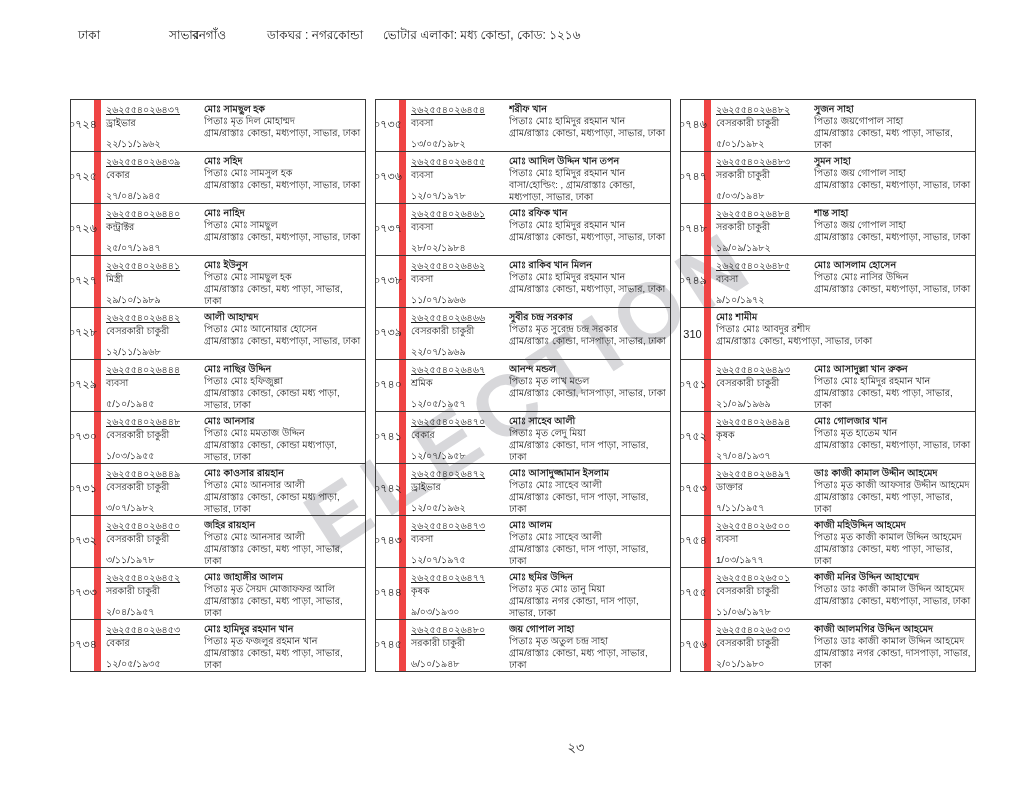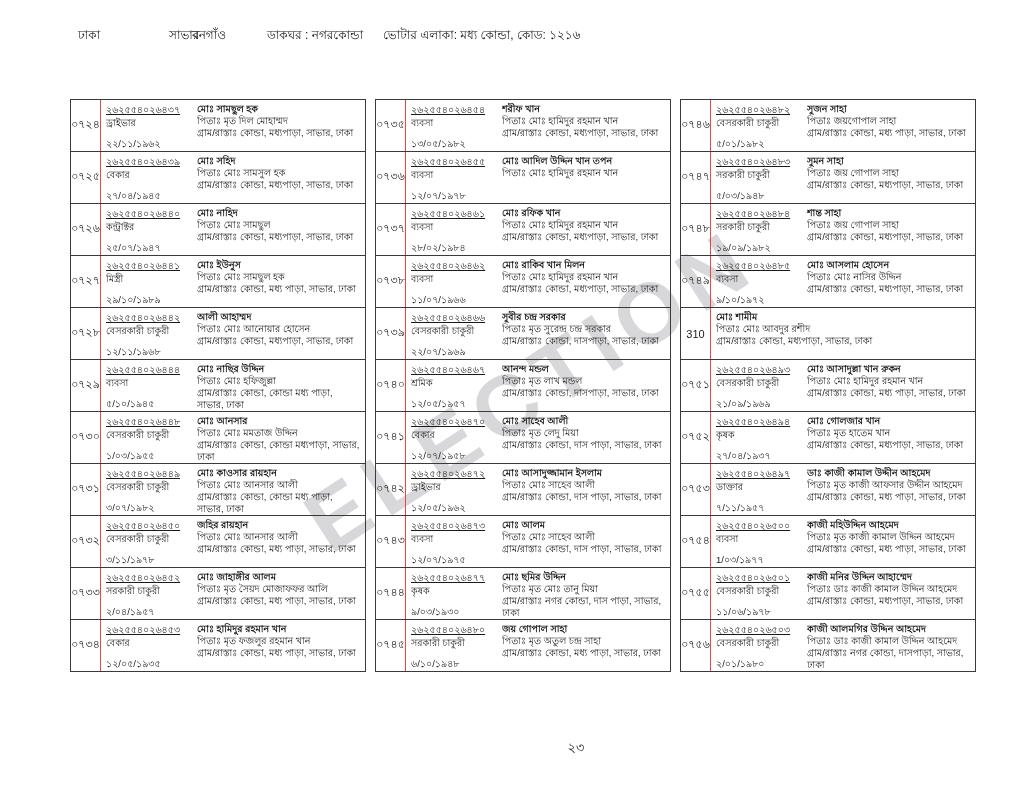--- a/index.html
+++ b/index.html
@@ -48,25 +48,25 @@
     height:53px;
     border:1px solid #3a3a3a;
     margin-top:-1px;
     display:flex;
     background:transparent;
     overflow:hidden;
   }
   .entry:first-child { margin-top:0; }
   .serial {
     width:30px; flex-shrink:0;
-    border-right:1px solid #ef4444;
+    border-right:7px solid #ef4444;
     display:flex; align-items:center; justify-content:center;
     font-size:11px;
   }
-  .ebody { flex:1; display:flex; padding:3px 4px 2px 5px; gap:5px; overflow:hidden;justify-content:space-between; }
+  .ebody { flex:1; display:flex; padding:3px 4px 2px 5px; gap:12px; overflow:hidden;justify-content:space-between; }
   .bleft { width:86px; flex-shrink:0; display:flex; flex-direction:column; font-size:9.5px; line-height:13px; }
   .vid   { text-decoration:underline; white-space:nowrap; font-size:9.5px; }
   .occ   { white-space:nowrap; }
   .dob   { white-space:nowrap;margin-top:8px; }
   .bright{ flex:1; font-size:9.5px; line-height:12px; overflow:hidden; }
   .vname { display:block; font-weight:bold; white-space:nowrap; overflow:hidden; }
   .father{ display:block; white-space:nowrap; overflow:hidden; }
   .addr  { display:block; }
 
   
@@ -289,20 +289,21 @@
     <div class="serial">০৭৩৬</div>
     <div class="ebody">
       <div class="bleft">
         <span class="vid">২৬২৫৫৪০২৬৪৫৫</span>
         <span class="occ">ব্যবসা</span>
         <span class="dob">১২/০৭/১৯৭৮</span>
       </div>
       <div class="bright">
         <span class="vname">মোঃ আদিল উদ্দিন খান তপন</span>
         <span class="father">পিতাঃ মোঃ হামিদুর রহমান খান</span>
+        <span class="addr">বাসা/হোল্ডিং: , গ্রাম/রাস্তাঃ কোন্ডা, মধ্যপাড়া, সাভার, ঢাকা</span>
       </div>
     </div>
   </div>
 
   <div class="entry">
     <div class="serial">০৭৩৭</div>
     <div class="ebody">
       <div class="bleft">
         <span class="vid">২৬২৫৫৪০২৬৪৬১</span>
         <span class="occ">ব্যবসা</span>

